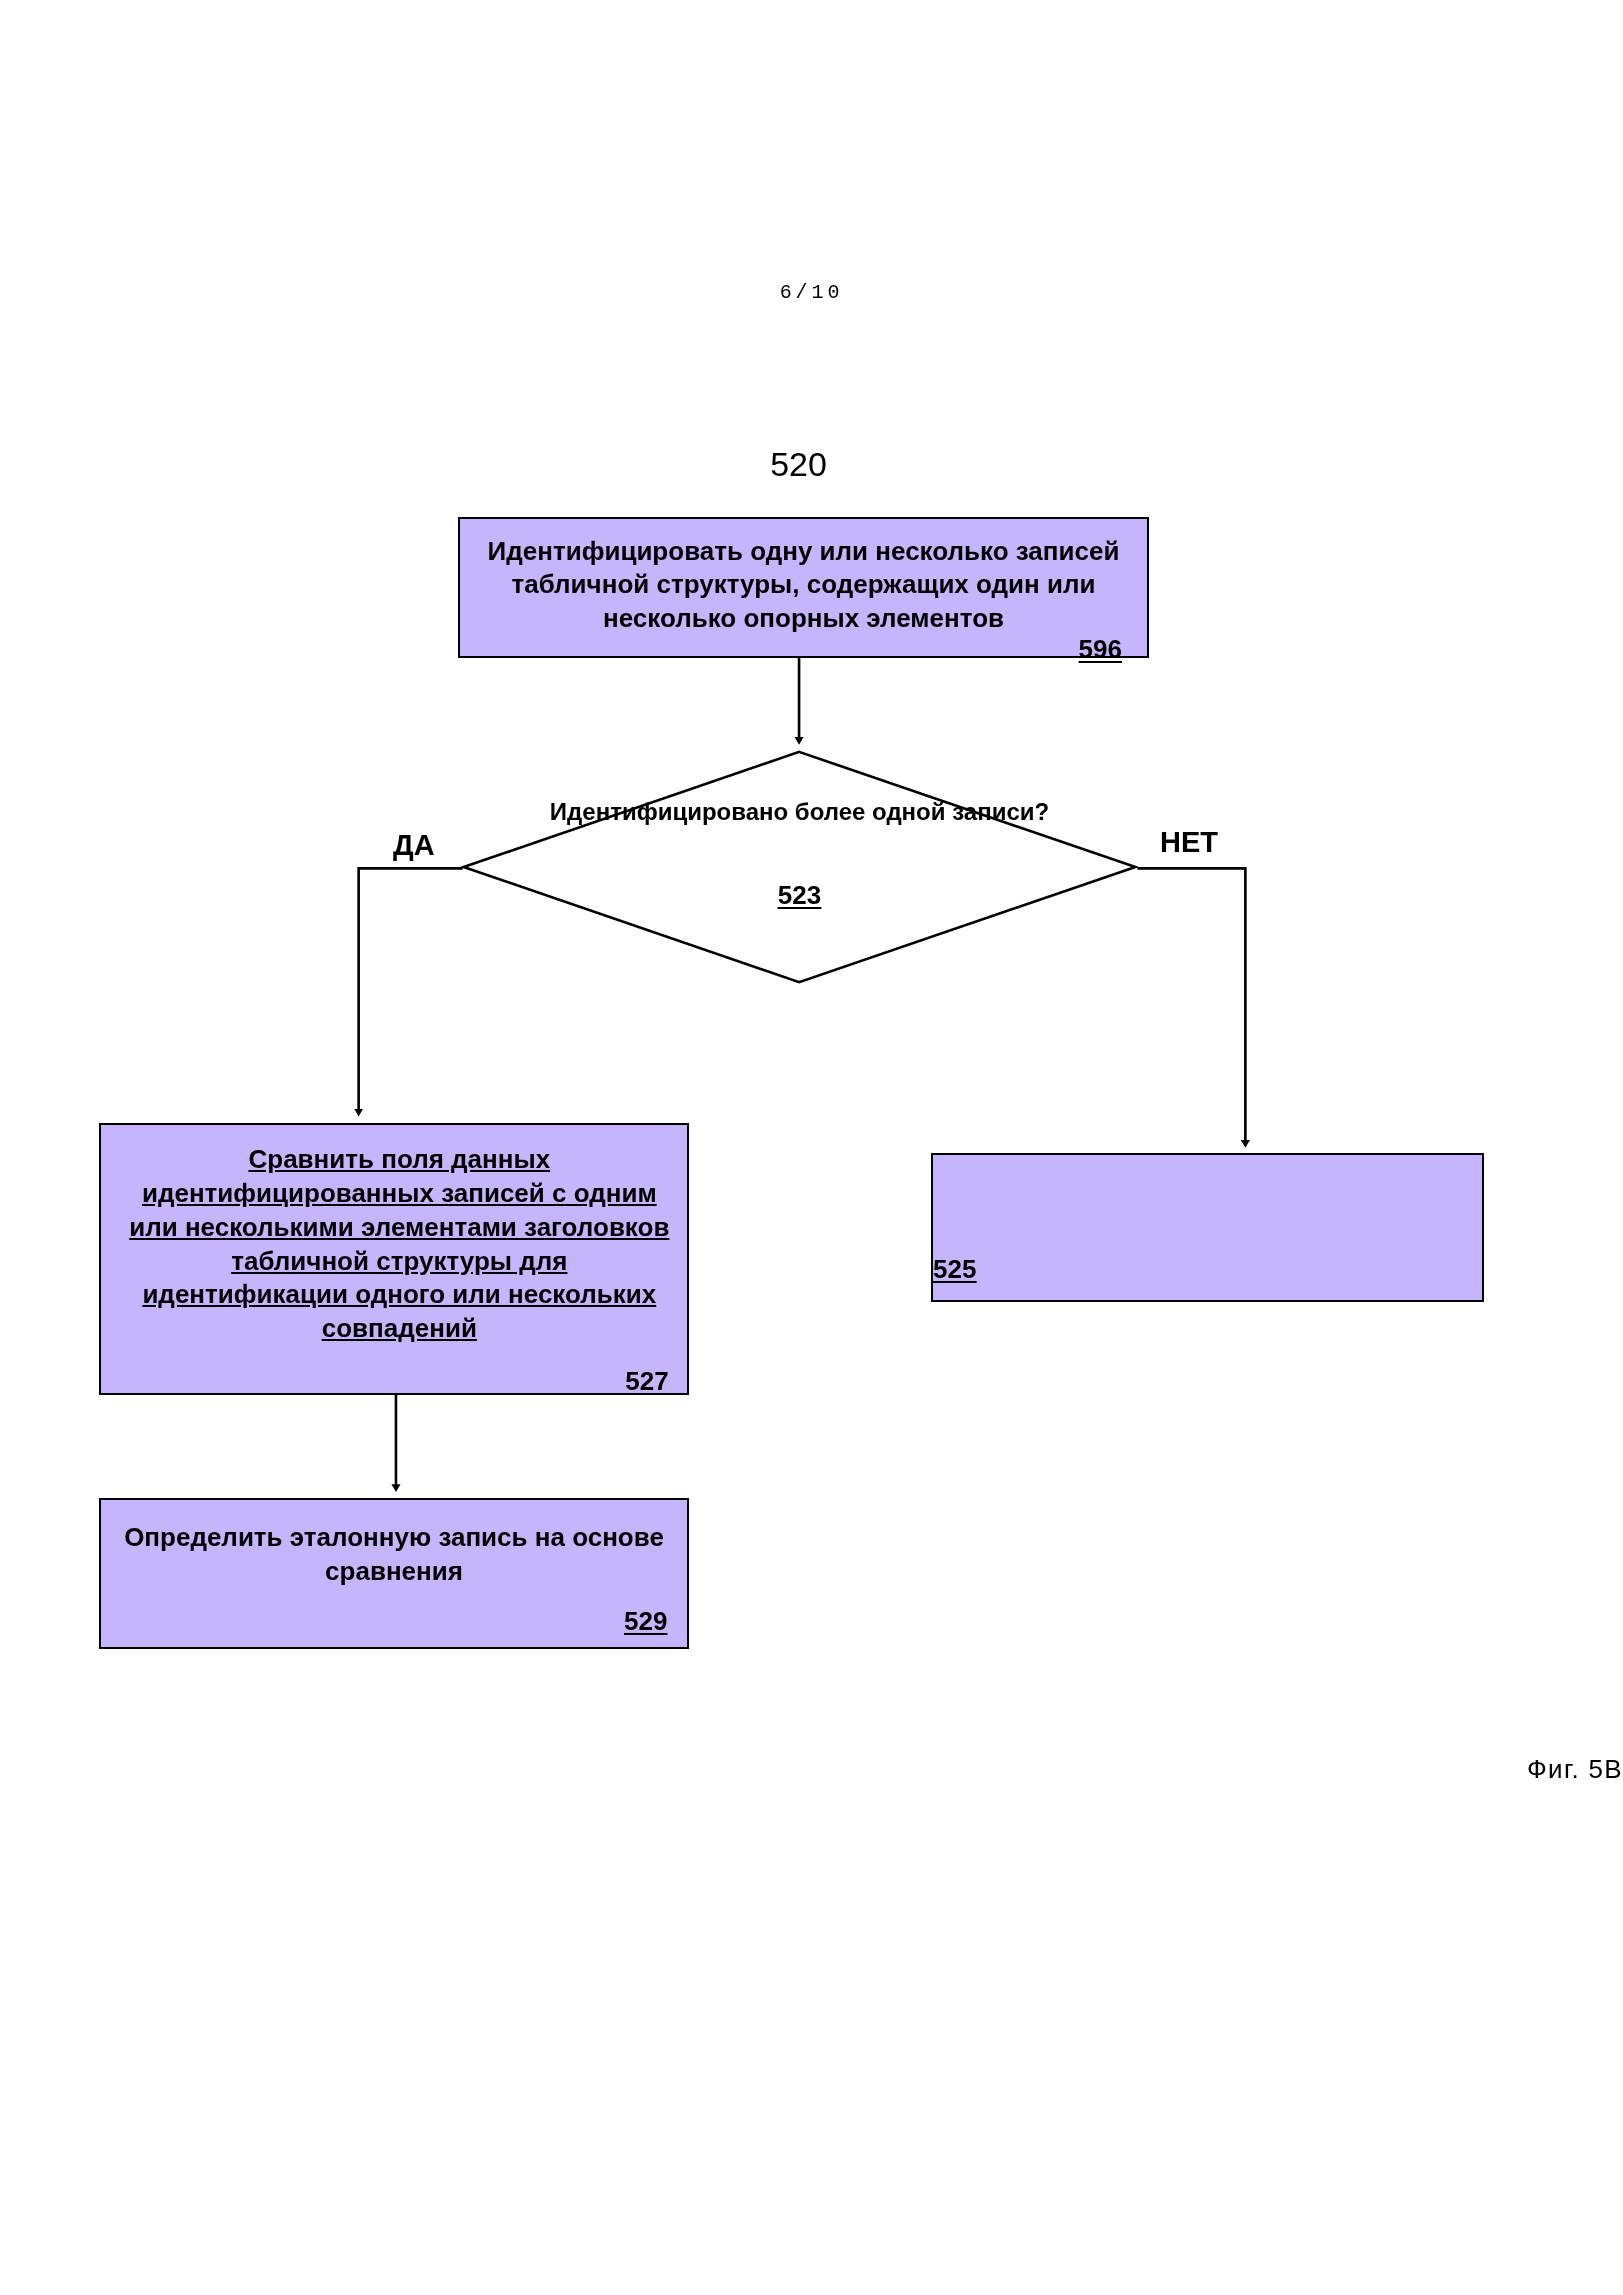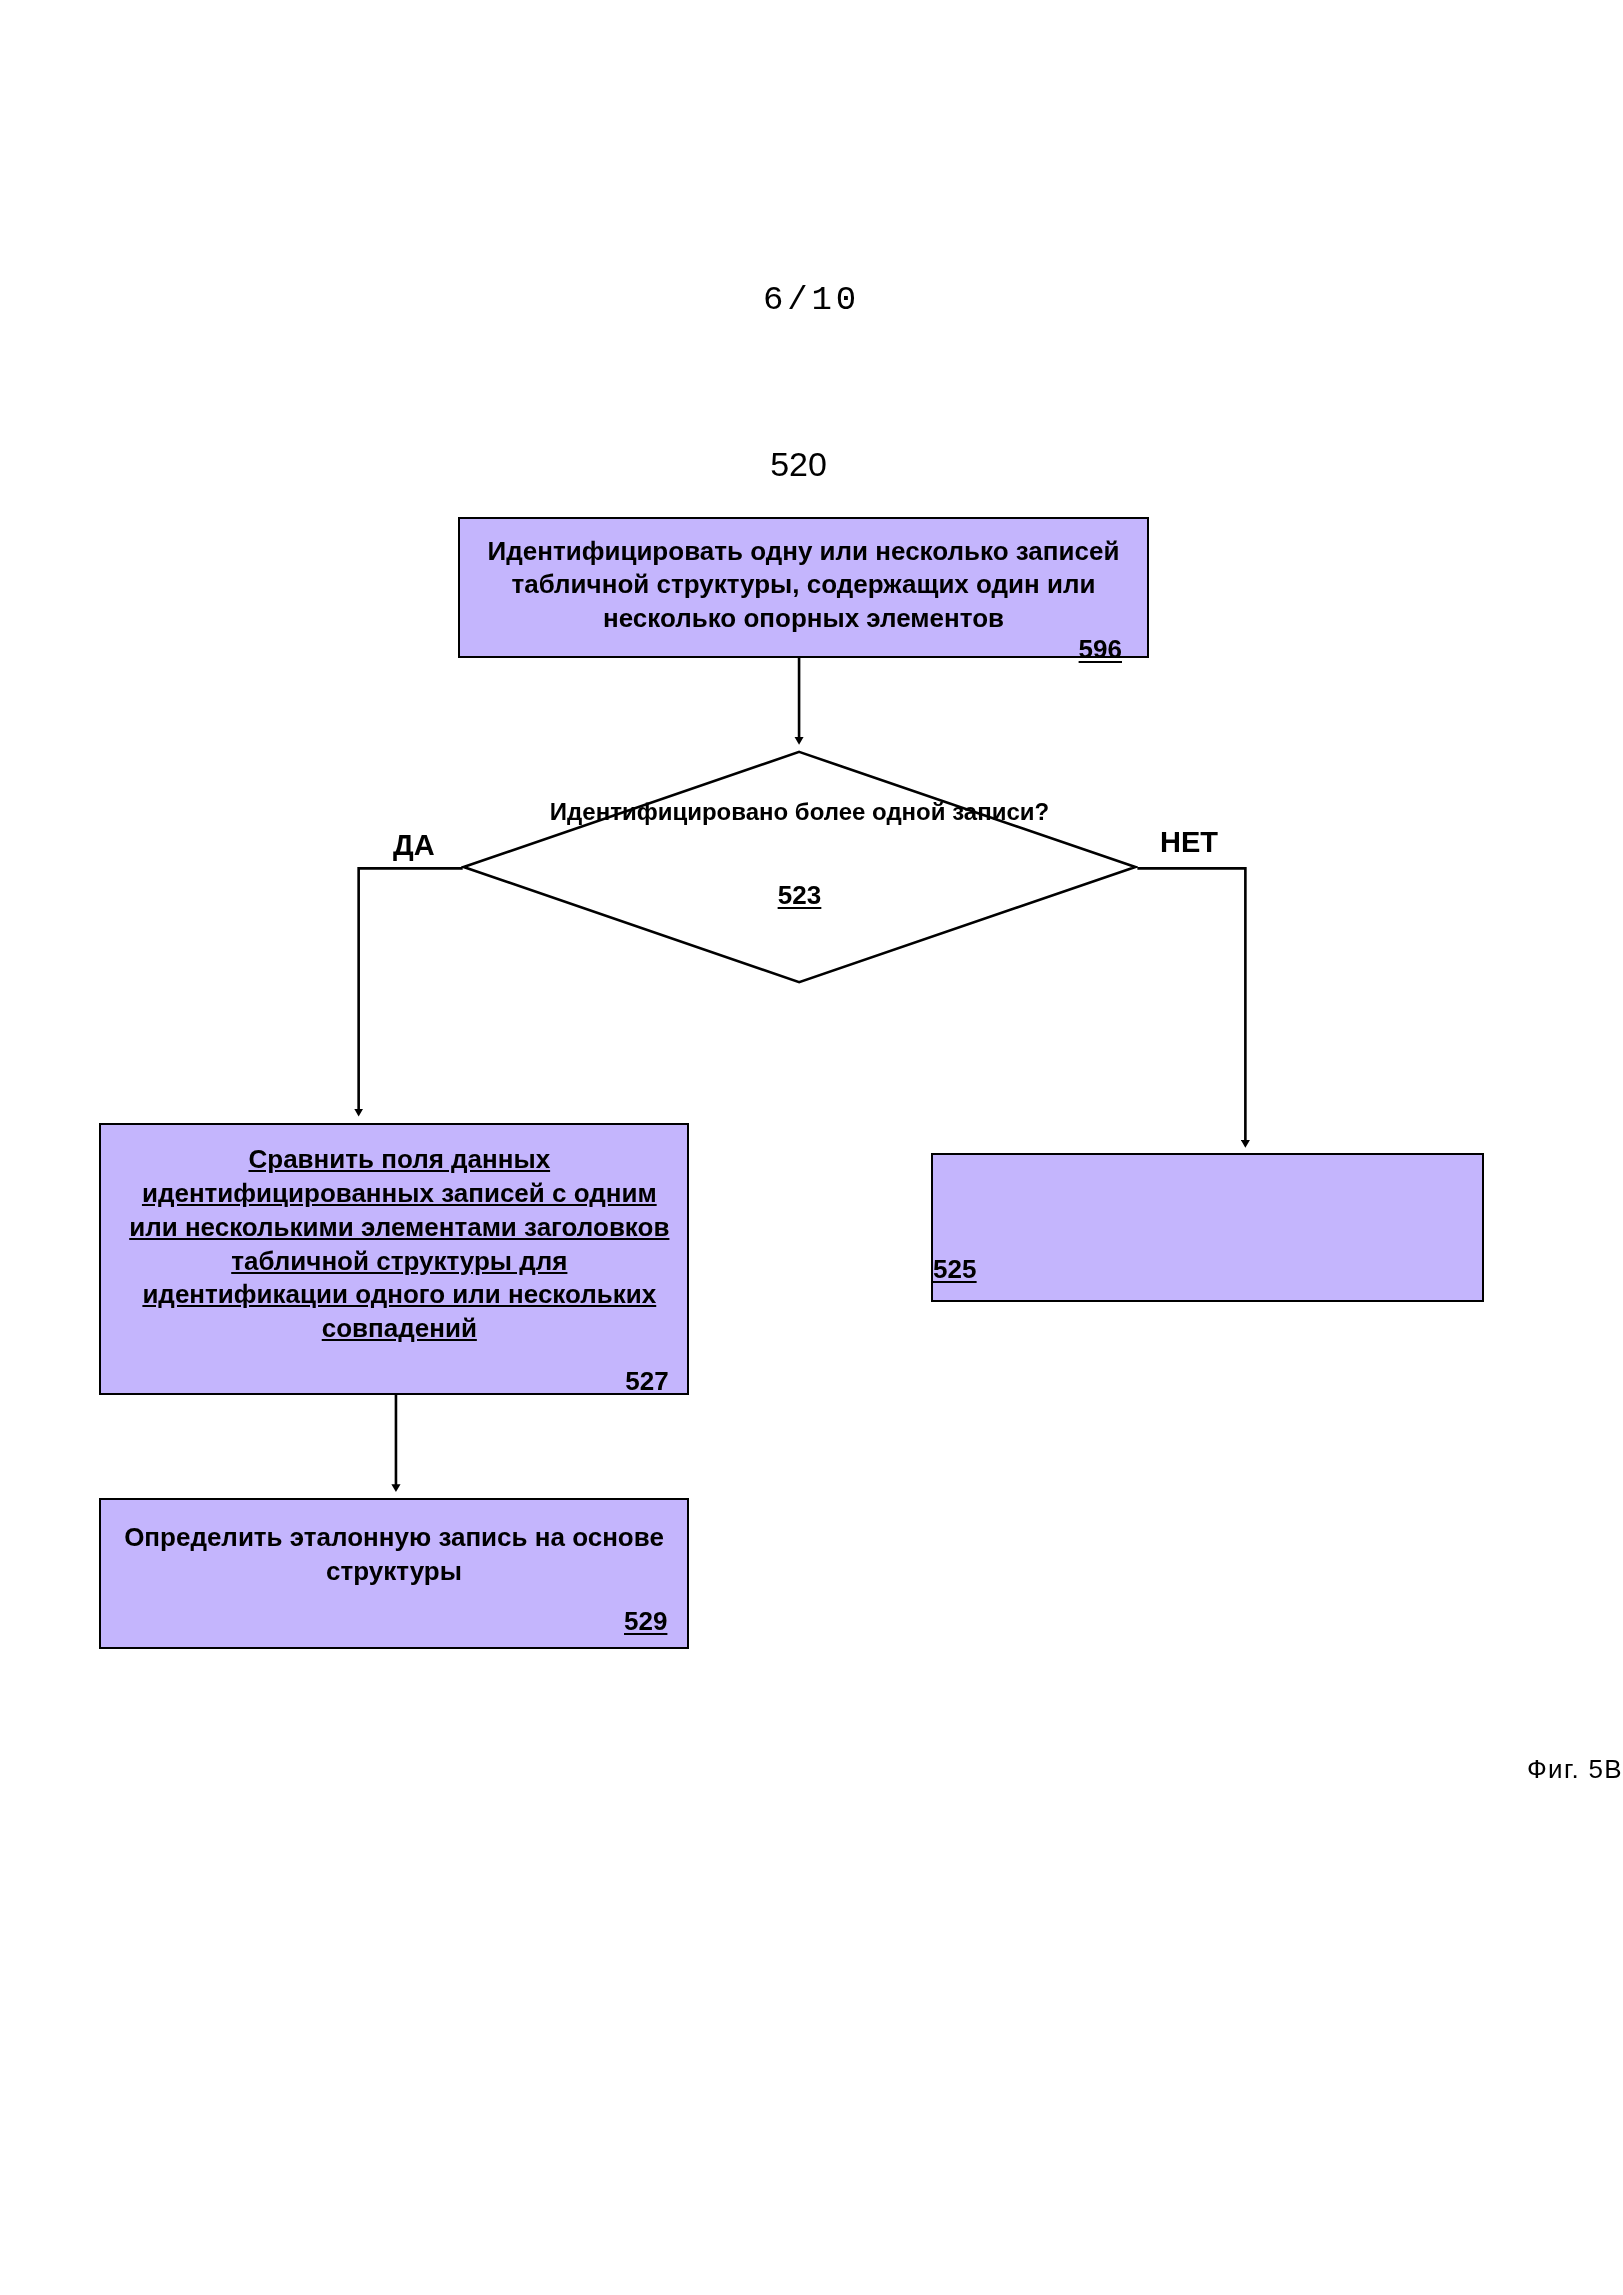--- a/index.html
+++ b/index.html
@@ -17,21 +17,21 @@
   }
 
   
   #page-number {
     position: absolute;
     left: 0;
     top: 281px;
     width: 1623px;
     text-align: center;
     font-family: "Liberation Mono", monospace;
-    font-size: 34px;
+    font-size: 20px;
     letter-spacing: 3.9px;
     color: #000;
   }
 
   
   #flow-reference {
     position: absolute;
     left: 694px;
     top: 445px;
     width: 209px;
@@ -235,20 +235,20 @@
   <div class="node-box" id="box-527">
     <div class="node-text">Сравнить поля данных идентифицированных записей с одним или несколькими элементами заголовков табличной структуры для идентификации одного или нескольких совпадений</div>
     <div class="node-ref">527</div>
   </div>
 
   <div class="node-box" id="box-525">
     <div class="node-ref"><span>525</span></div>
   </div>
 
   <div class="node-box" id="box-529">
-    <div class="node-text">Определить эталонную запись на основе структуры</div>
+    <div class="node-text">Определить эталонную запись на основе сравнения</div>
     <div class="node-ref">529</div>
   </div>
 
   <div id="figure-caption">Фиг. 5B</div>
 
 </div>
 
 
 </body></html>

